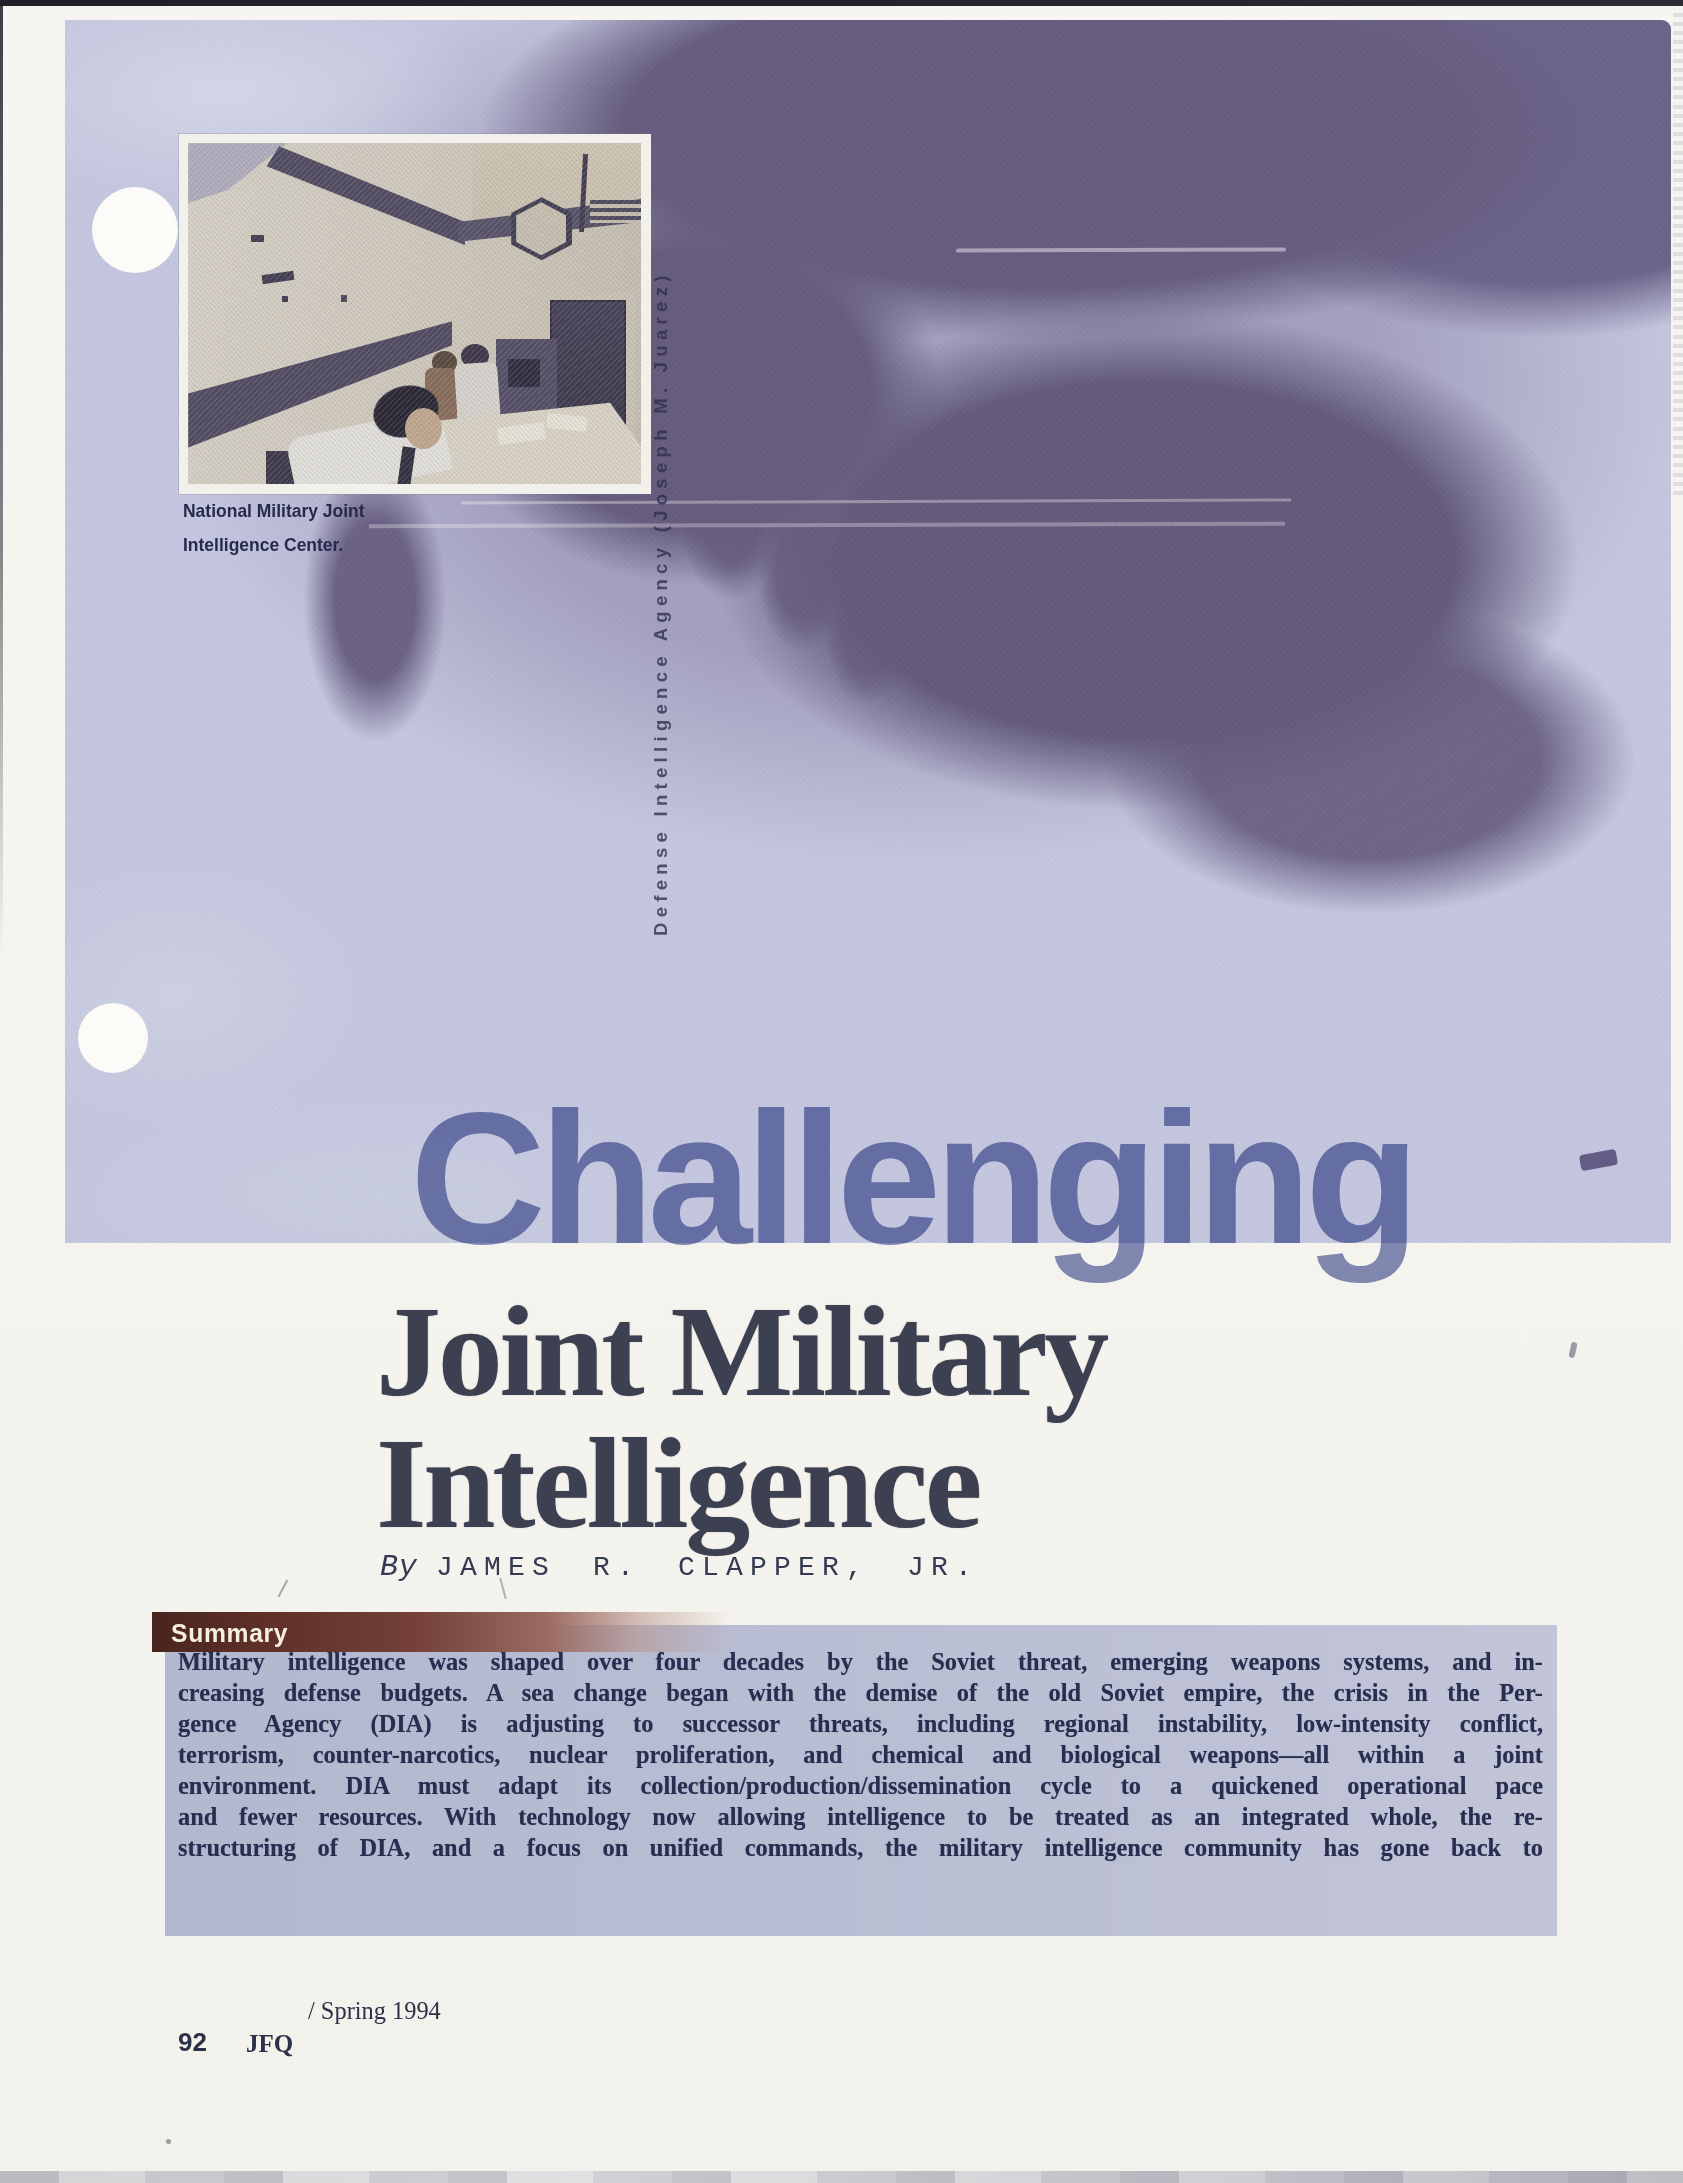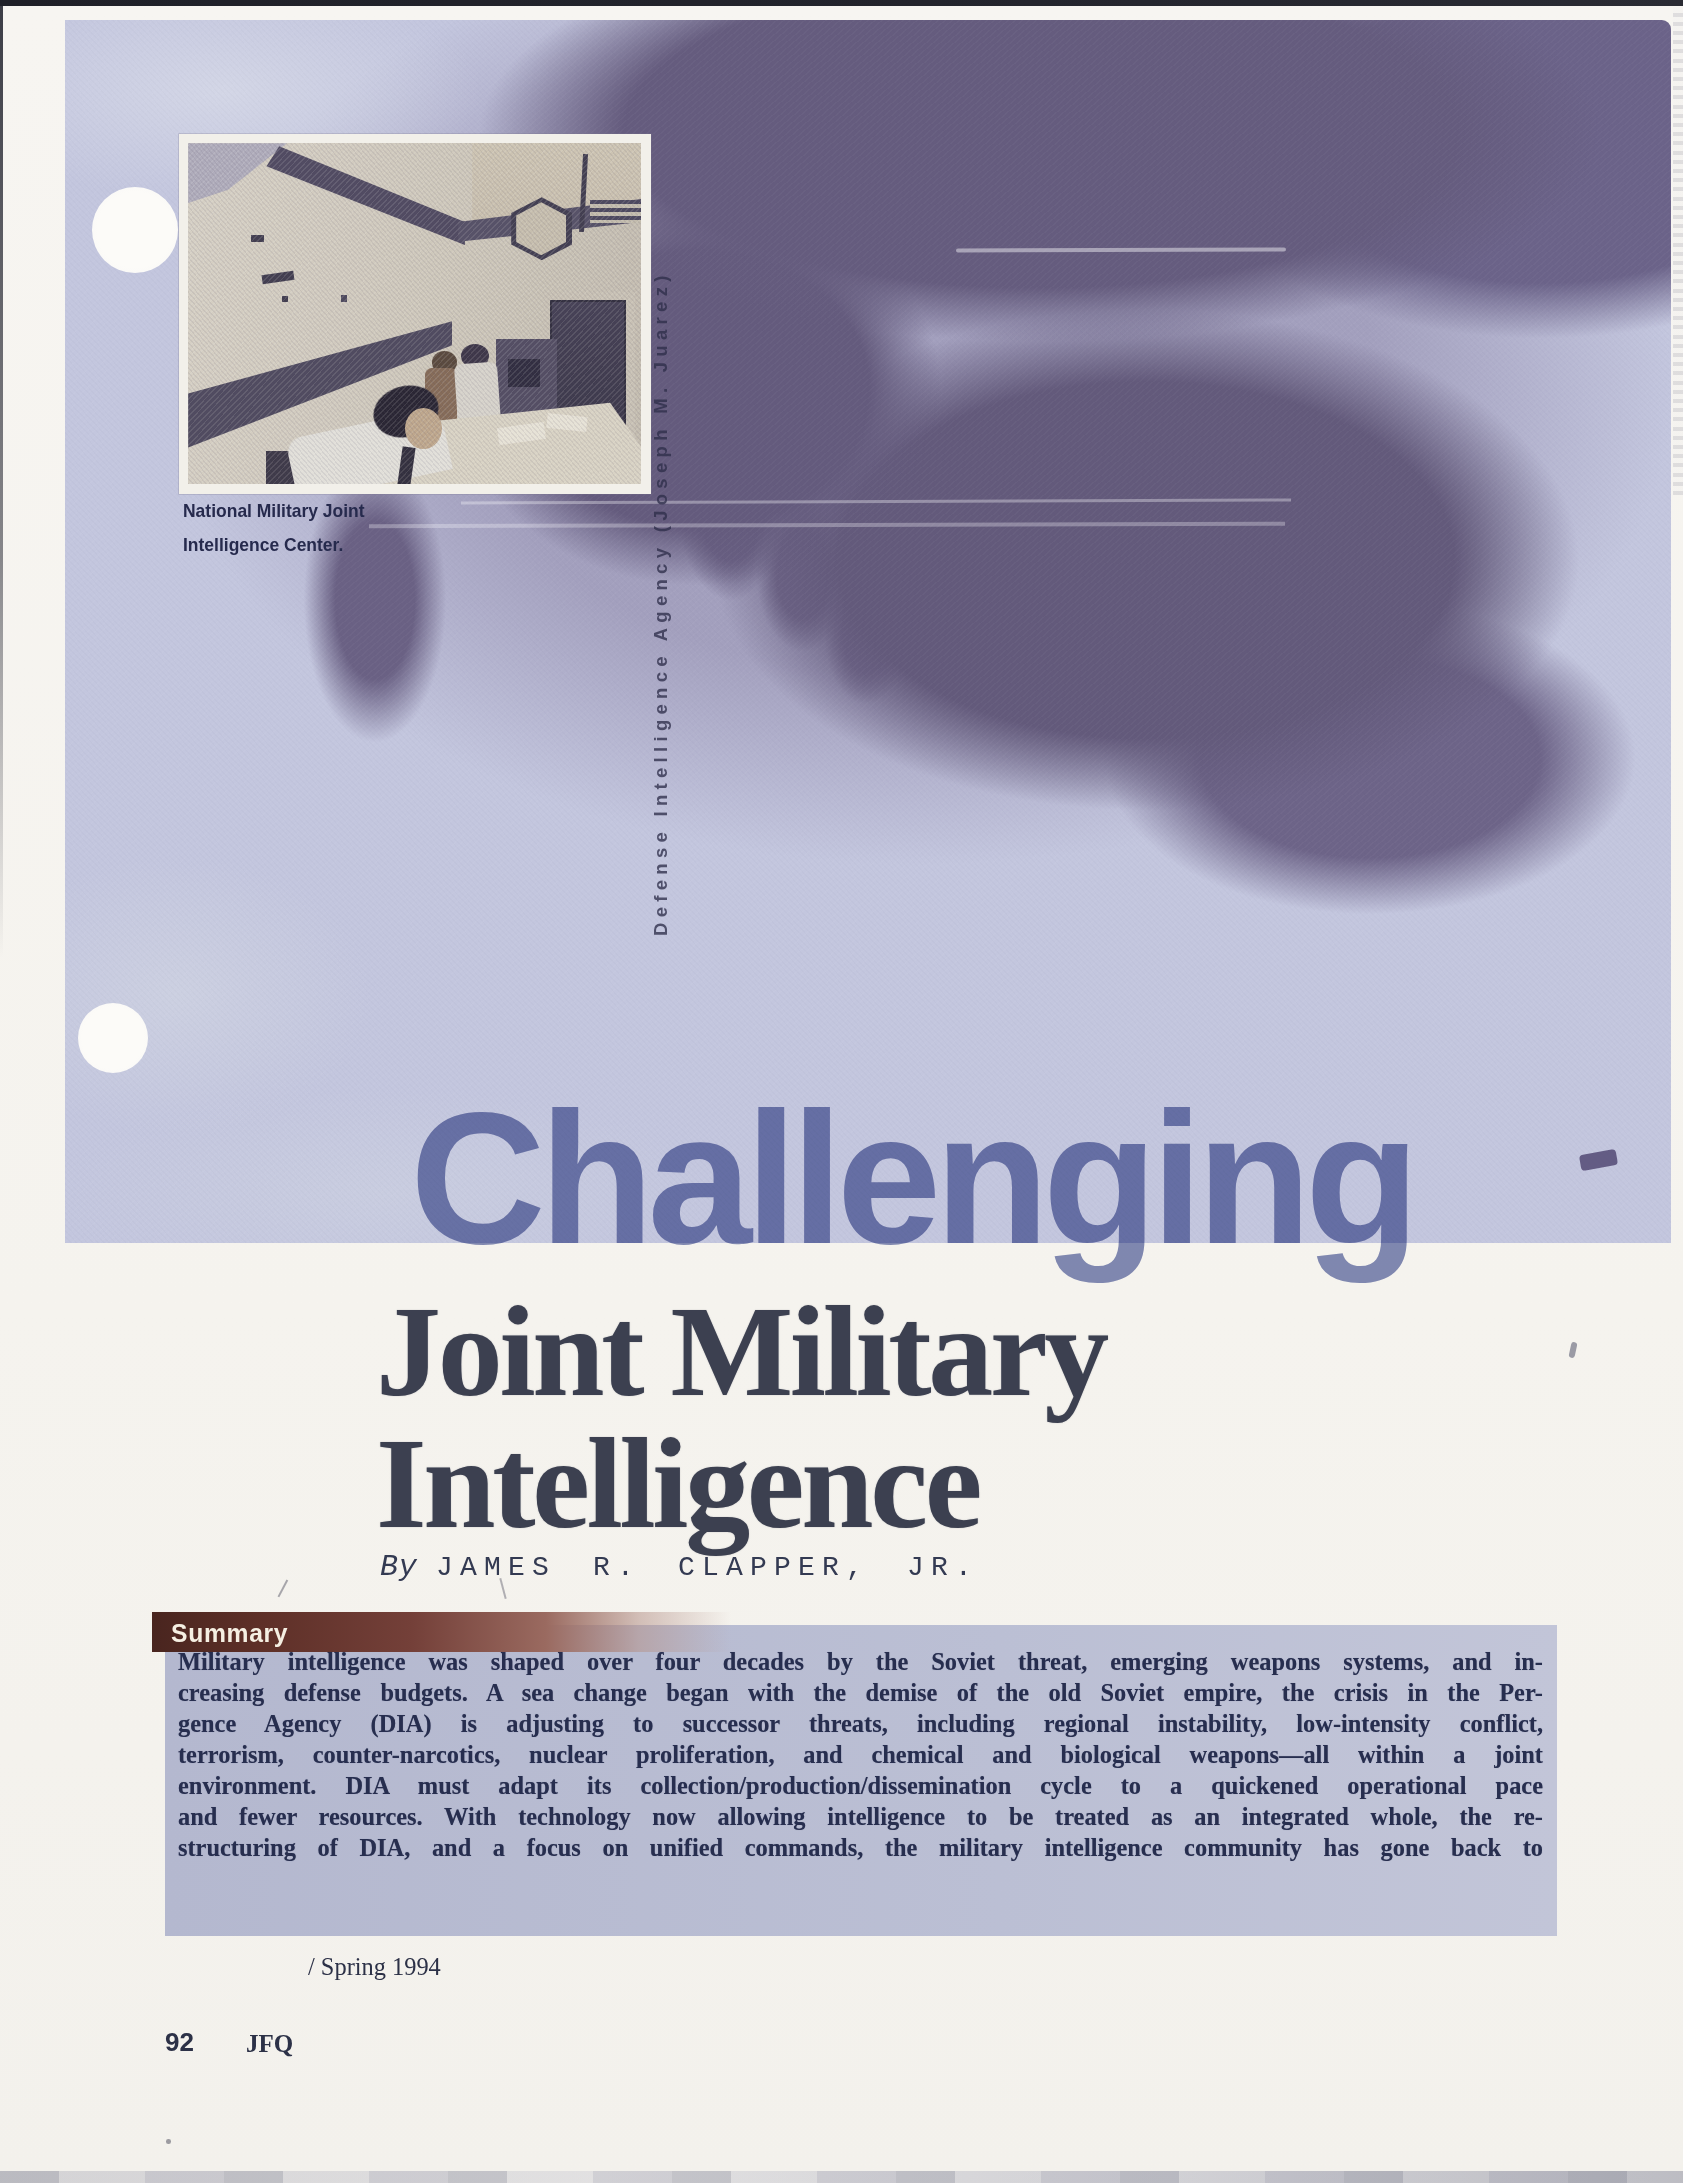--- a/index.html
+++ b/index.html
@@ -96,23 +96,23 @@
   .sum-lines{left:178px;top:1646px;width:1365px;font-family:"Liberation Serif",serif;font-weight:bold;font-size:24.4px;color:#272e4f;text-shadow:0 0 0.7px rgba(39,46,79,.45);}
   .sum-line{height:31px;line-height:31px;text-align:justify;text-align-last:justify;white-space:nowrap;}
 
   
   .pencil1{left:282px;top:1579px;width:2px;height:18.5px;background:rgba(50,50,70,.4);transform:rotate(28deg);}
   .pencil2{left:502px;top:1578px;width:2px;height:21px;background:rgba(50,50,70,.35);transform:rotate(-15deg);}
   .apos{left:1570px;top:1342px;width:6px;height:16px;border-radius:3.3px;background:rgba(80,82,105,.55);transform:rotate(12deg);}
   .footdot{left:166px;top:2139px;width:4.6px;height:4.6px;border-radius:50%;background:rgba(70,70,85,.5);}
 
   
-  .pg-num{left:165px;top:2027px;font-weight:bold;font-size:26px;color:#2c3147;}
+  .pg-num{left:178px;top:2027px;font-weight:bold;font-size:26px;color:#2c3147;}
   .journal{left:246px;top:2030px;font-family:"Liberation Serif",serif;font-weight:bold;font-size:25px;color:#2c3147;}
-  .issue{left:308px;top:1953px;font-family:"Liberation Serif",serif;font-size:24.4px;color:#2c3147;}
+  .issue{left:308px;top:1997px;font-family:"Liberation Serif",serif;font-size:24.4px;color:#2c3147;}
 </style>
 </head>
 <body>
 
 <div id="page">
 
   <div class="abs scan-top"></div>
   <div class="abs scan-left"></div>
   <div class="abs scan-right"></div>
   <div class="abs scan-bottom"></div>

